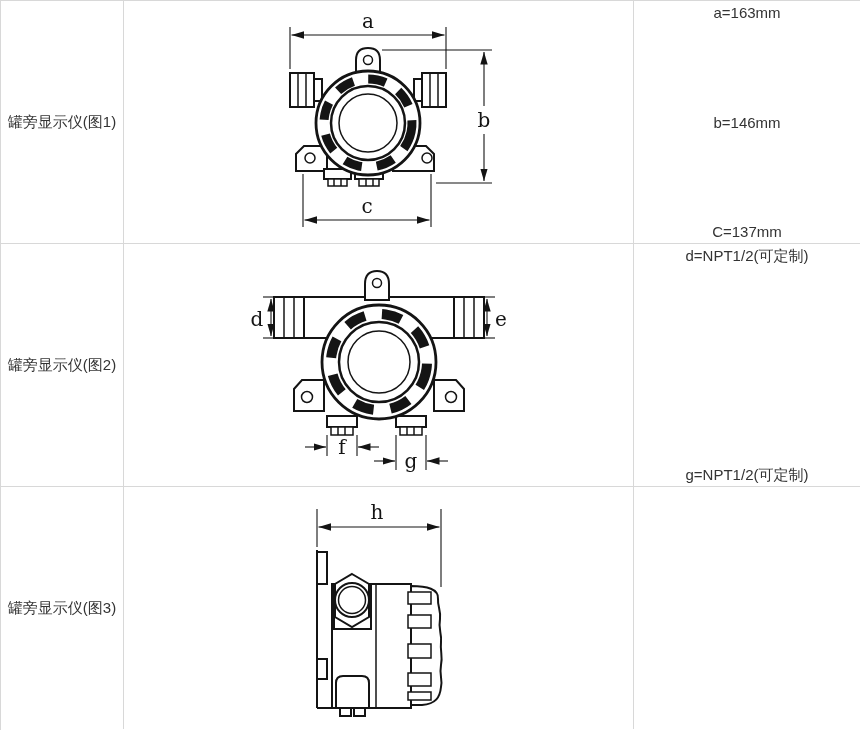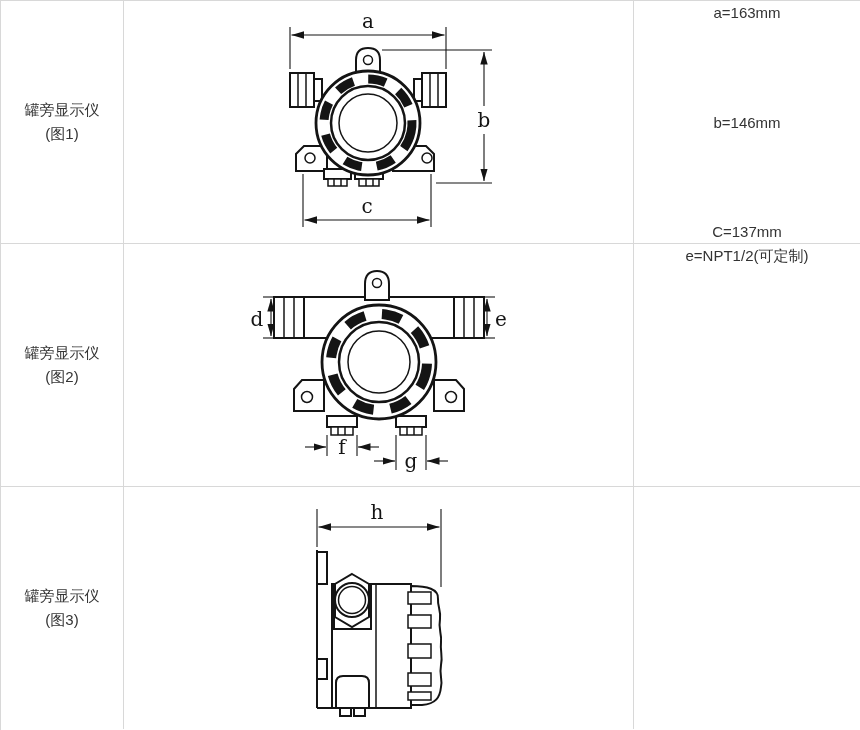--- a/index.html
+++ b/index.html
@@ -8,21 +8,21 @@
     border-top:1px solid #d8d8d8;
     border-left:1px solid #d8d8d8;
     border-bottom:1px solid #d8d8d8;
     background:#fff;
     font-family:"Liberation Sans", sans-serif;
   }
   .row { display:flex; height:242px; }
   .row.mid { border-bottom:1px solid #d8d8d8; }
   .cell-label {
     width:122px; border-right:1px solid #d8d8d8;
-    display:flex; flex-direction:column; align-items:center; justify-content:center;
+    display:flex; flex-direction:row; align-items:center; justify-content:center;
     font-size:15px; color:#333; line-height:24px; text-align:center;
   }
   .cell-figure { width:509px; border-right:1px solid #d8d8d8; position:relative; }
   .cell-figure svg { position:absolute; left:0; top:0; }
   .cell-values {
     flex:1; display:flex; flex-direction:column; align-items:center; justify-content:space-between;
     font-size:15px; color:#333; line-height:23px; text-align:center;
   }
   
   .p2  { fill:none; stroke:#141414; stroke-width:2; }
@@ -161,21 +161,22 @@
         <text class="dimlbl" x="218" y="210">f</text>
 
         <line class="dim" x1="272" y1="191" x2="272" y2="226"></line>
         <line class="dim" x1="302" y1="191" x2="302" y2="226"></line>
         <line class="dim" x1="250" y1="217" x2="271" y2="217" marker-end="url(#arr)"></line>
         <line class="dim" x1="324" y1="217" x2="303" y2="217" marker-end="url(#arr)"></line>
         <text class="dimlbl" x="287" y="224">g</text>
       </svg>
     </div>
     <div class="cell-values">
-      <span>e=NPT1/2(可定制)</span>
+      <span>d=NPT1/2(可定制)</span>
+      <span>g=NPT1/2(可定制)</span>
     </div>
   </div>
 
   <div class="row">
     <div class="cell-label">
       <span>罐旁显示仪</span>
       <span>(图3)</span>
     </div>
     <div class="cell-figure">
       <svg width="509" height="242" viewBox="0 0 509 242">

